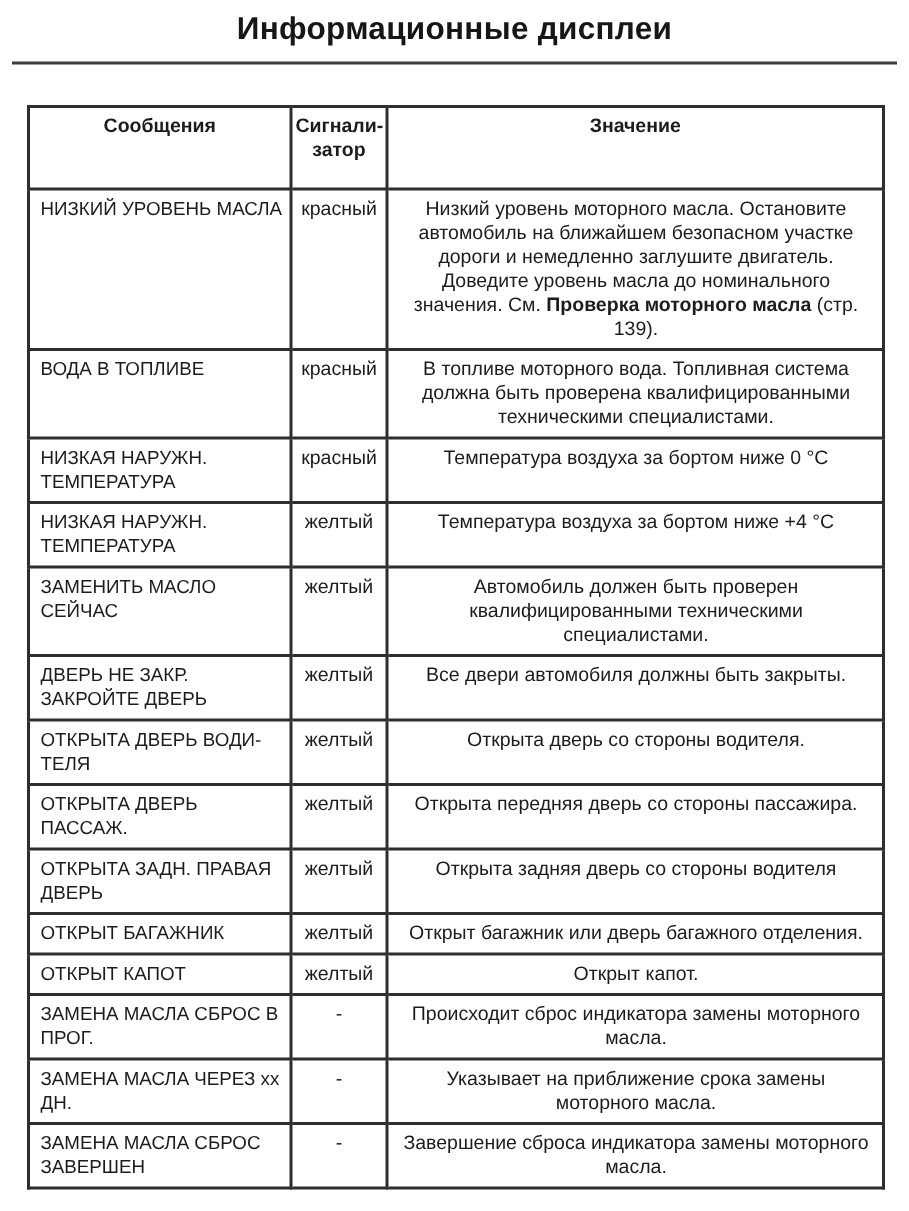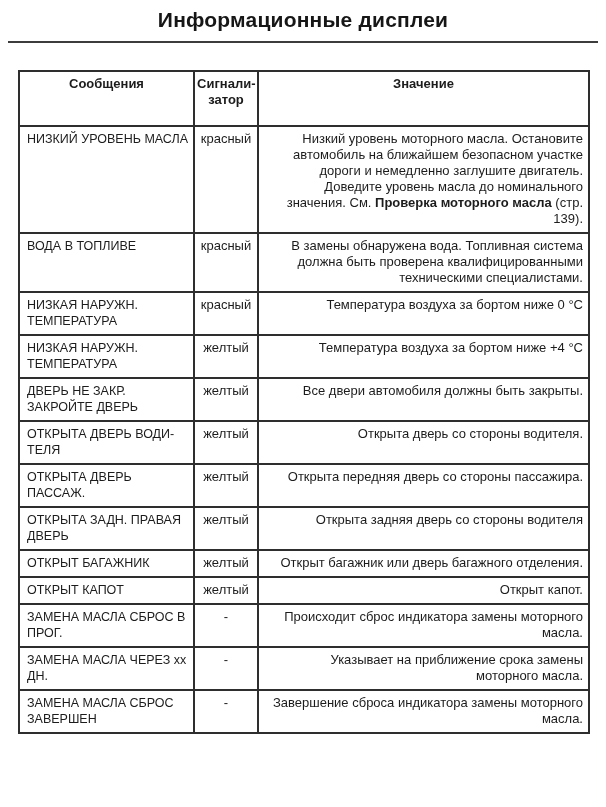--- a/index.html
+++ b/index.html
@@ -54,21 +54,21 @@
     text-align: left;
     margin-left: 20px;
   }
   .info-table td.sig {
     text-align: center;
     padding: 4px 2px 5px 2px;
     border-radius: 31px;
   }
   .info-table td.val {
     padding: 4px 5px 5px 6px;
-    text-align: right;
+    text-align: center;
   }
   .info-table td.val b { font-weight: bold; }
 </style>
 </head>
 <body>
 
 <div class="page">
   <div class="page-title">Информационные дисплеи</div>
   <div class="title-rule"></div>
 
@@ -87,31 +87,36 @@
     </thead>
     <tbody>
         <tr>
           <td class="msg">НИЗКИЙ УРОВЕНЬ МАСЛА</td>
           <td class="sig">красный</td>
           <td class="val">Низкий уровень моторного масла. Остановите автомобиль на ближайшем безопасном участке дороги и немедленно заглушите двигатель. Доведите уровень масла до номинального значения. См. <b>Проверка моторного масла</b> (стр. 139).</td>
         </tr>
         <tr>
           <td class="msg">ВОДА В ТОПЛИВЕ</td>
           <td class="sig">красный</td>
-          <td class="val">В замены обнаружена вода. Топливная система должна быть проверена квалифицированными техническими специалистами.</td>
+          <td class="val">В топливе моторного вода. Топливная система должна быть проверена квалифицированными техническими специалистами.</td>
         </tr>
         <tr>
           <td class="msg">НИЗКАЯ НАРУЖН. ТЕМПЕРАТУРА</td>
           <td class="sig">красный</td>
           <td class="val">Температура воздуха за бортом ниже 0 °C</td>
         </tr>
         <tr>
           <td class="msg">НИЗКАЯ НАРУЖН. ТЕМПЕРАТУРА</td>
           <td class="sig">желтый</td>
           <td class="val">Температура воздуха за бортом ниже +4 °C</td>
+        </tr>
+        <tr>
+          <td class="msg">ЗАМЕНИТЬ МАСЛО СЕЙЧАС</td>
+          <td class="sig">желтый</td>
+          <td class="val">Автомобиль должен быть проверен квалифицированными техническими специалистами.</td>
         </tr>
         <tr>
           <td class="msg">ДВЕРЬ НЕ ЗАКР. ЗАКРОЙТЕ ДВЕРЬ</td>
           <td class="sig">желтый</td>
           <td class="val">Все двери автомобиля должны быть закрыты.</td>
         </tr>
         <tr>
           <td class="msg">ОТКРЫТА ДВЕРЬ ВОДИ-ТЕЛЯ</td>
           <td class="sig">желтый</td>
           <td class="val">Открыта дверь со стороны водителя.</td>

